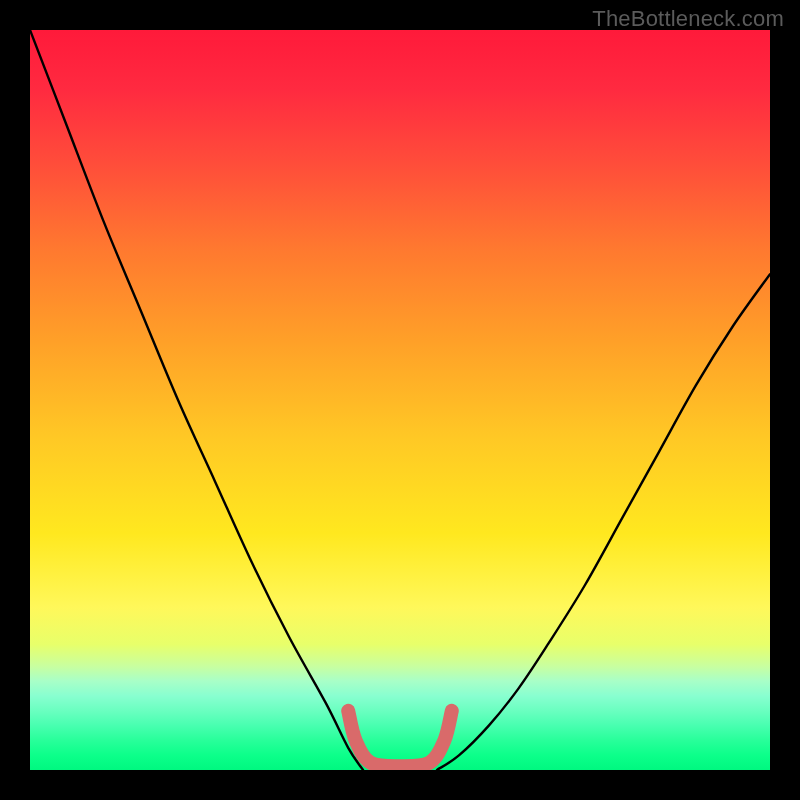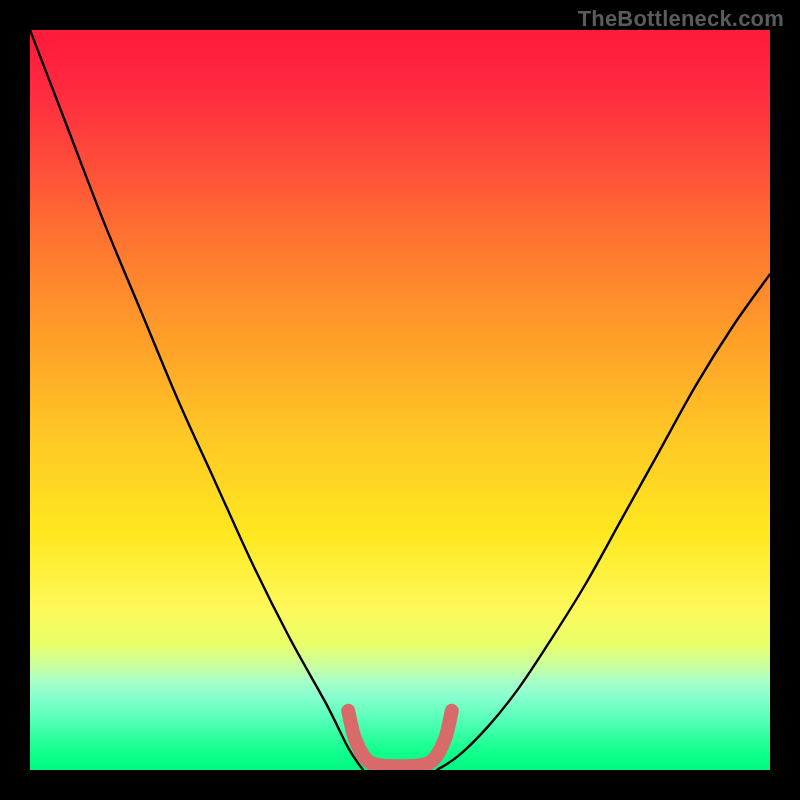--- a/index.html
+++ b/index.html
@@ -35,21 +35,21 @@
       #0cff8a 98%,
       #00f880 100%
     );
   }
   .watermark {
     position: absolute;
     top: 6px;
     right: 16px;
     font-family: Arial, Helvetica, sans-serif;
     font-size: 22px;
-    font-weight: 700;
+    font-weight: 400;
     color: #5b5b5b;
     letter-spacing: 0.2px;
   }
   svg.curves {
     position: absolute;
     left: 0; top: 0;
     width: 100%; height: 100%;
   }
 </style>
 </head>

